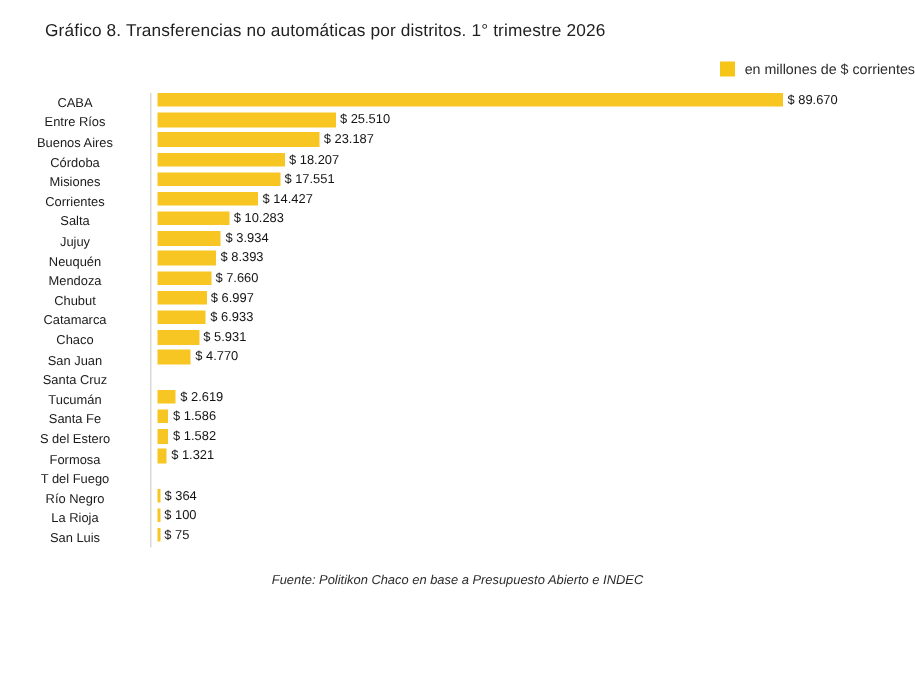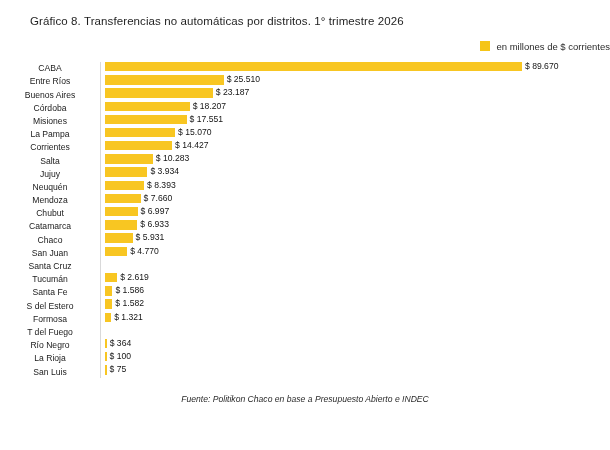--- a/index.html
+++ b/index.html
@@ -143,27 +143,20 @@
         </div>
       </div>
       <div class="row">
         <div class="cat-label">Misiones</div>
         <div class="bar-area">
           <div class="bar" style="width: 81.62px; background: rgb(248, 198, 34);"></div>
           <div class="val-label">$ 17.551</div>
         </div>
       </div>
       <div class="row">
-        <div class="cat-label">La Pampa</div>
-        <div class="bar-area">
-          <div class="bar" style="width: 70.08px; background: rgb(248, 198, 34);"></div>
-          <div class="val-label">$ 15.070</div>
-        </div>
-      </div>
-      <div class="row">
         <div class="cat-label">Corrientes</div>
         <div class="bar-area">
           <div class="bar" style="width: 67.09px; background: rgb(248, 198, 34);"></div>
           <div class="val-label">$ 14.427</div>
         </div>
       </div>
       <div class="row">
         <div class="cat-label">Salta</div>
         <div class="bar-area">
           <div class="bar" style="width: 47.82px; background: rgb(248, 198, 34);"></div>

